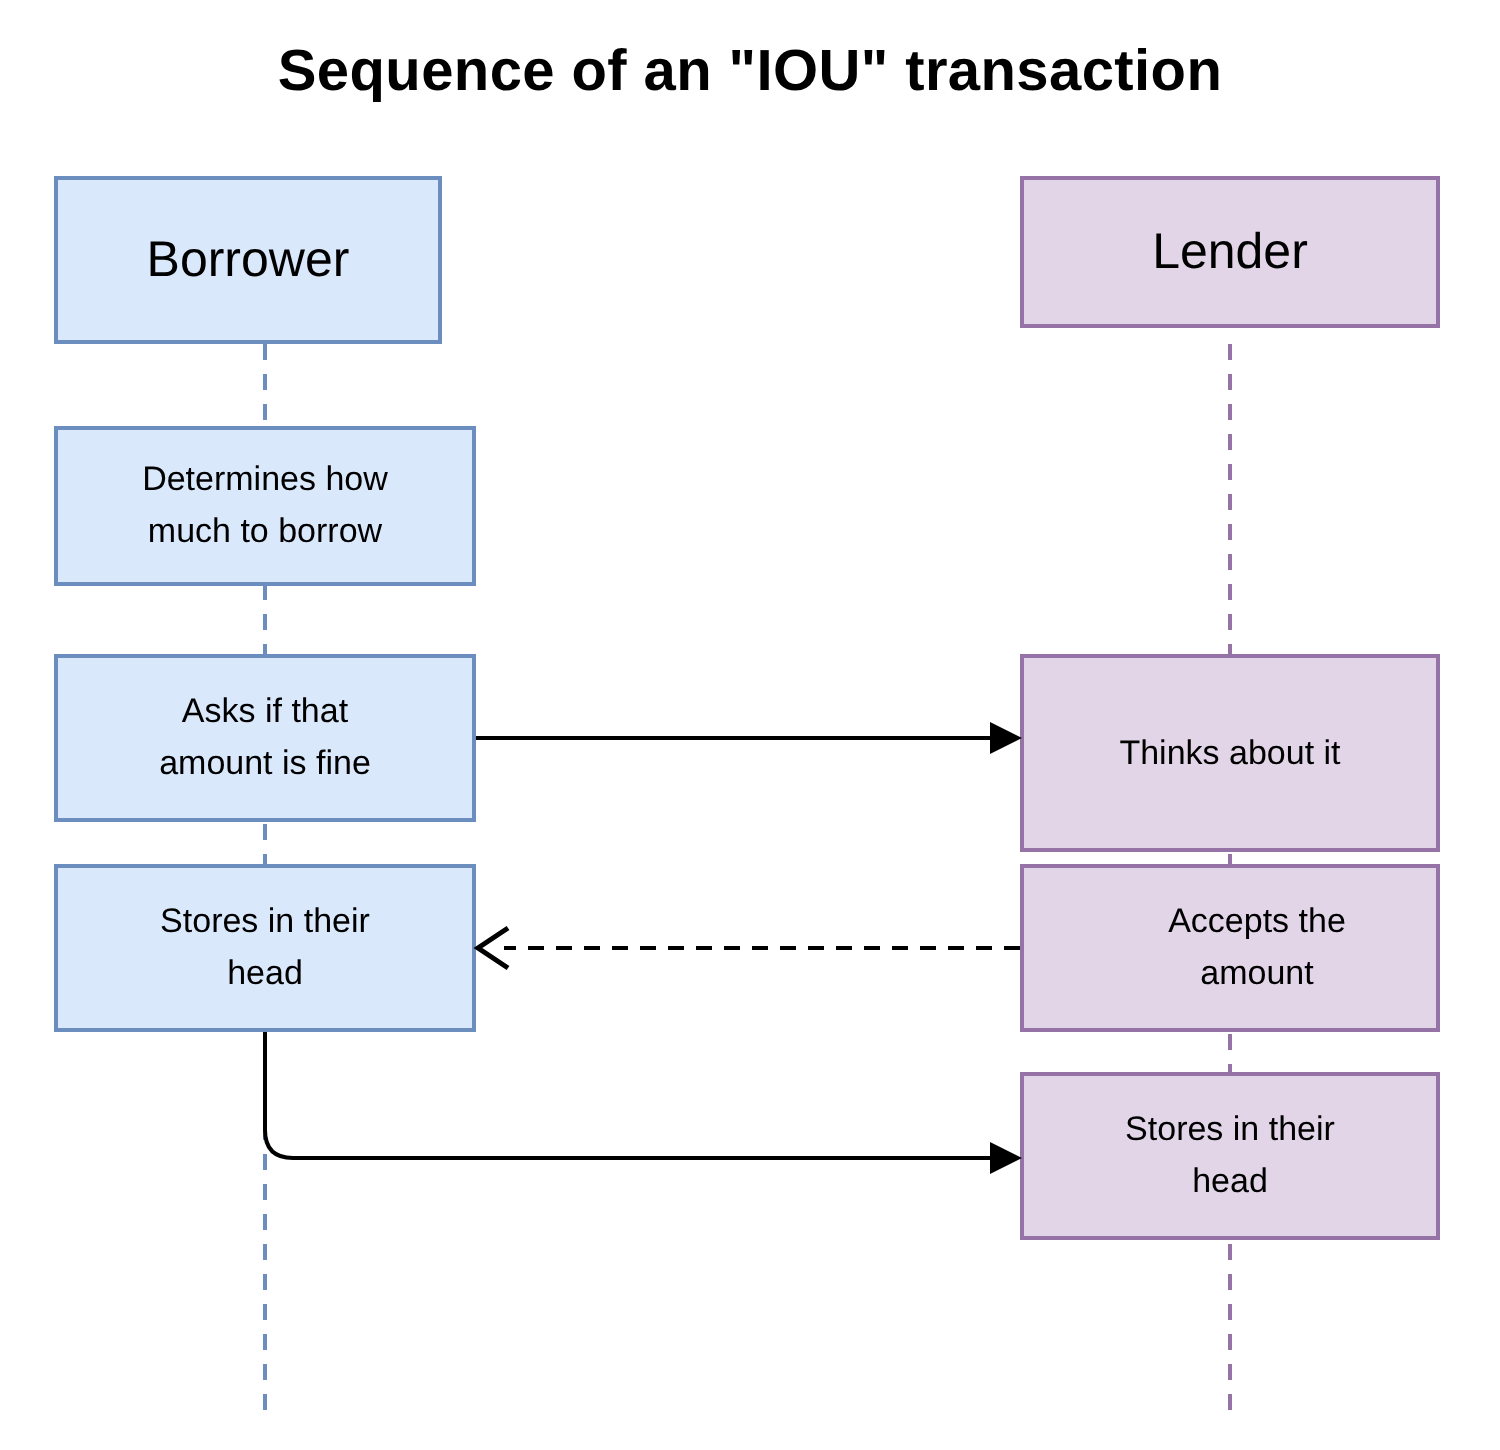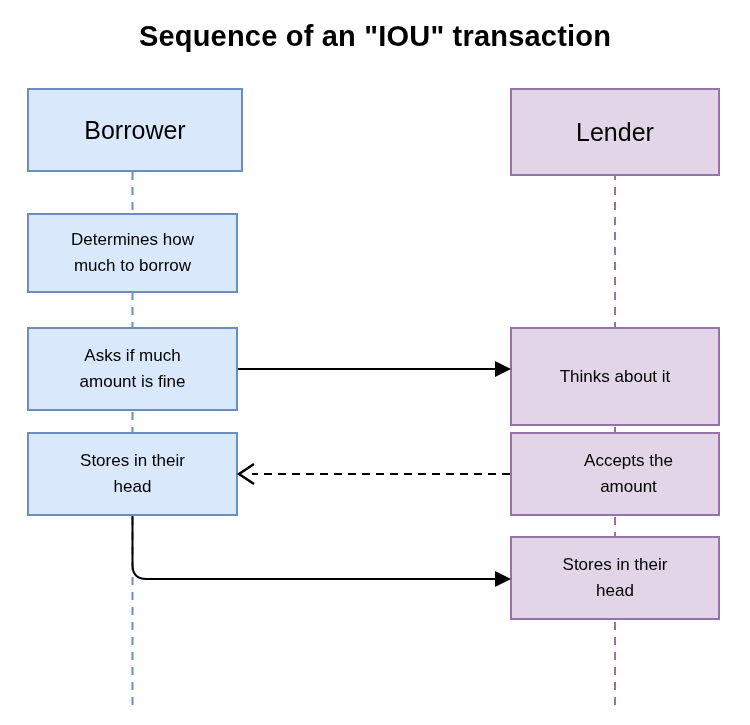--- a/index.html
+++ b/index.html
@@ -37,22 +37,22 @@
     align-items: center;
     justify-content: center;
     text-align: center;
   }
   .blue   { background: #dae8fc; border-color: #6c8ebf; }
   .purple { background: #e1d5e7; border-color: #9673a6; }
   .actor  { font-size: 25px; }
   .step   { font-size: 17px; line-height: 26px; }
   .label  { white-space: pre-line; }
 
-  #b-actor      { left: 27px;  top: 88px;  width: 216px; height: 84px; }
-  #l-actor      { left: 510px; top: 88px;  width: 210px; height: 88px; }
+  #b-actor      { left: 27px;  top: 88px;  width: 194px; height: 84px; }
+  #l-actor      { left: 510px; top: 88px;  width: 210px; height: 76px; }
   #b-determines { left: 27px;  top: 213px; width: 211px; height: 80px; }
   #b-asks       { left: 27px;  top: 327px; width: 211px; height: 84px; }
   #l-thinks     { left: 510px; top: 327px; width: 210px; height: 99px; }
   #b-stores     { left: 27px;  top: 432px; width: 211px; height: 84px; }
   #l-accepts    { left: 510px; top: 432px; width: 210px; height: 84px; padding-left: 27px; }
   #l-stores     { left: 510px; top: 536px; width: 210px; height: 84px; }
 </style>
 </head>
 <body>
 
@@ -70,21 +70,21 @@
   </div>
   <div id="l-actor" class="box purple actor">
     <span class="label">Lender</span>
   </div>
 
   <div id="b-determines" class="box blue step">
     <span class="label">Determines how
 much to borrow</span>
   </div>
   <div id="b-asks" class="box blue step">
-    <span class="label">Asks if much
+    <span class="label">Asks if that
 amount is fine</span>
   </div>
   <div id="l-thinks" class="box purple step">
     <span class="label">Thinks about it</span>
   </div>
   <div id="b-stores" class="box blue step">
     <span class="label">Stores in their
 head</span>
   </div>
   <div id="l-accepts" class="box purple step">

